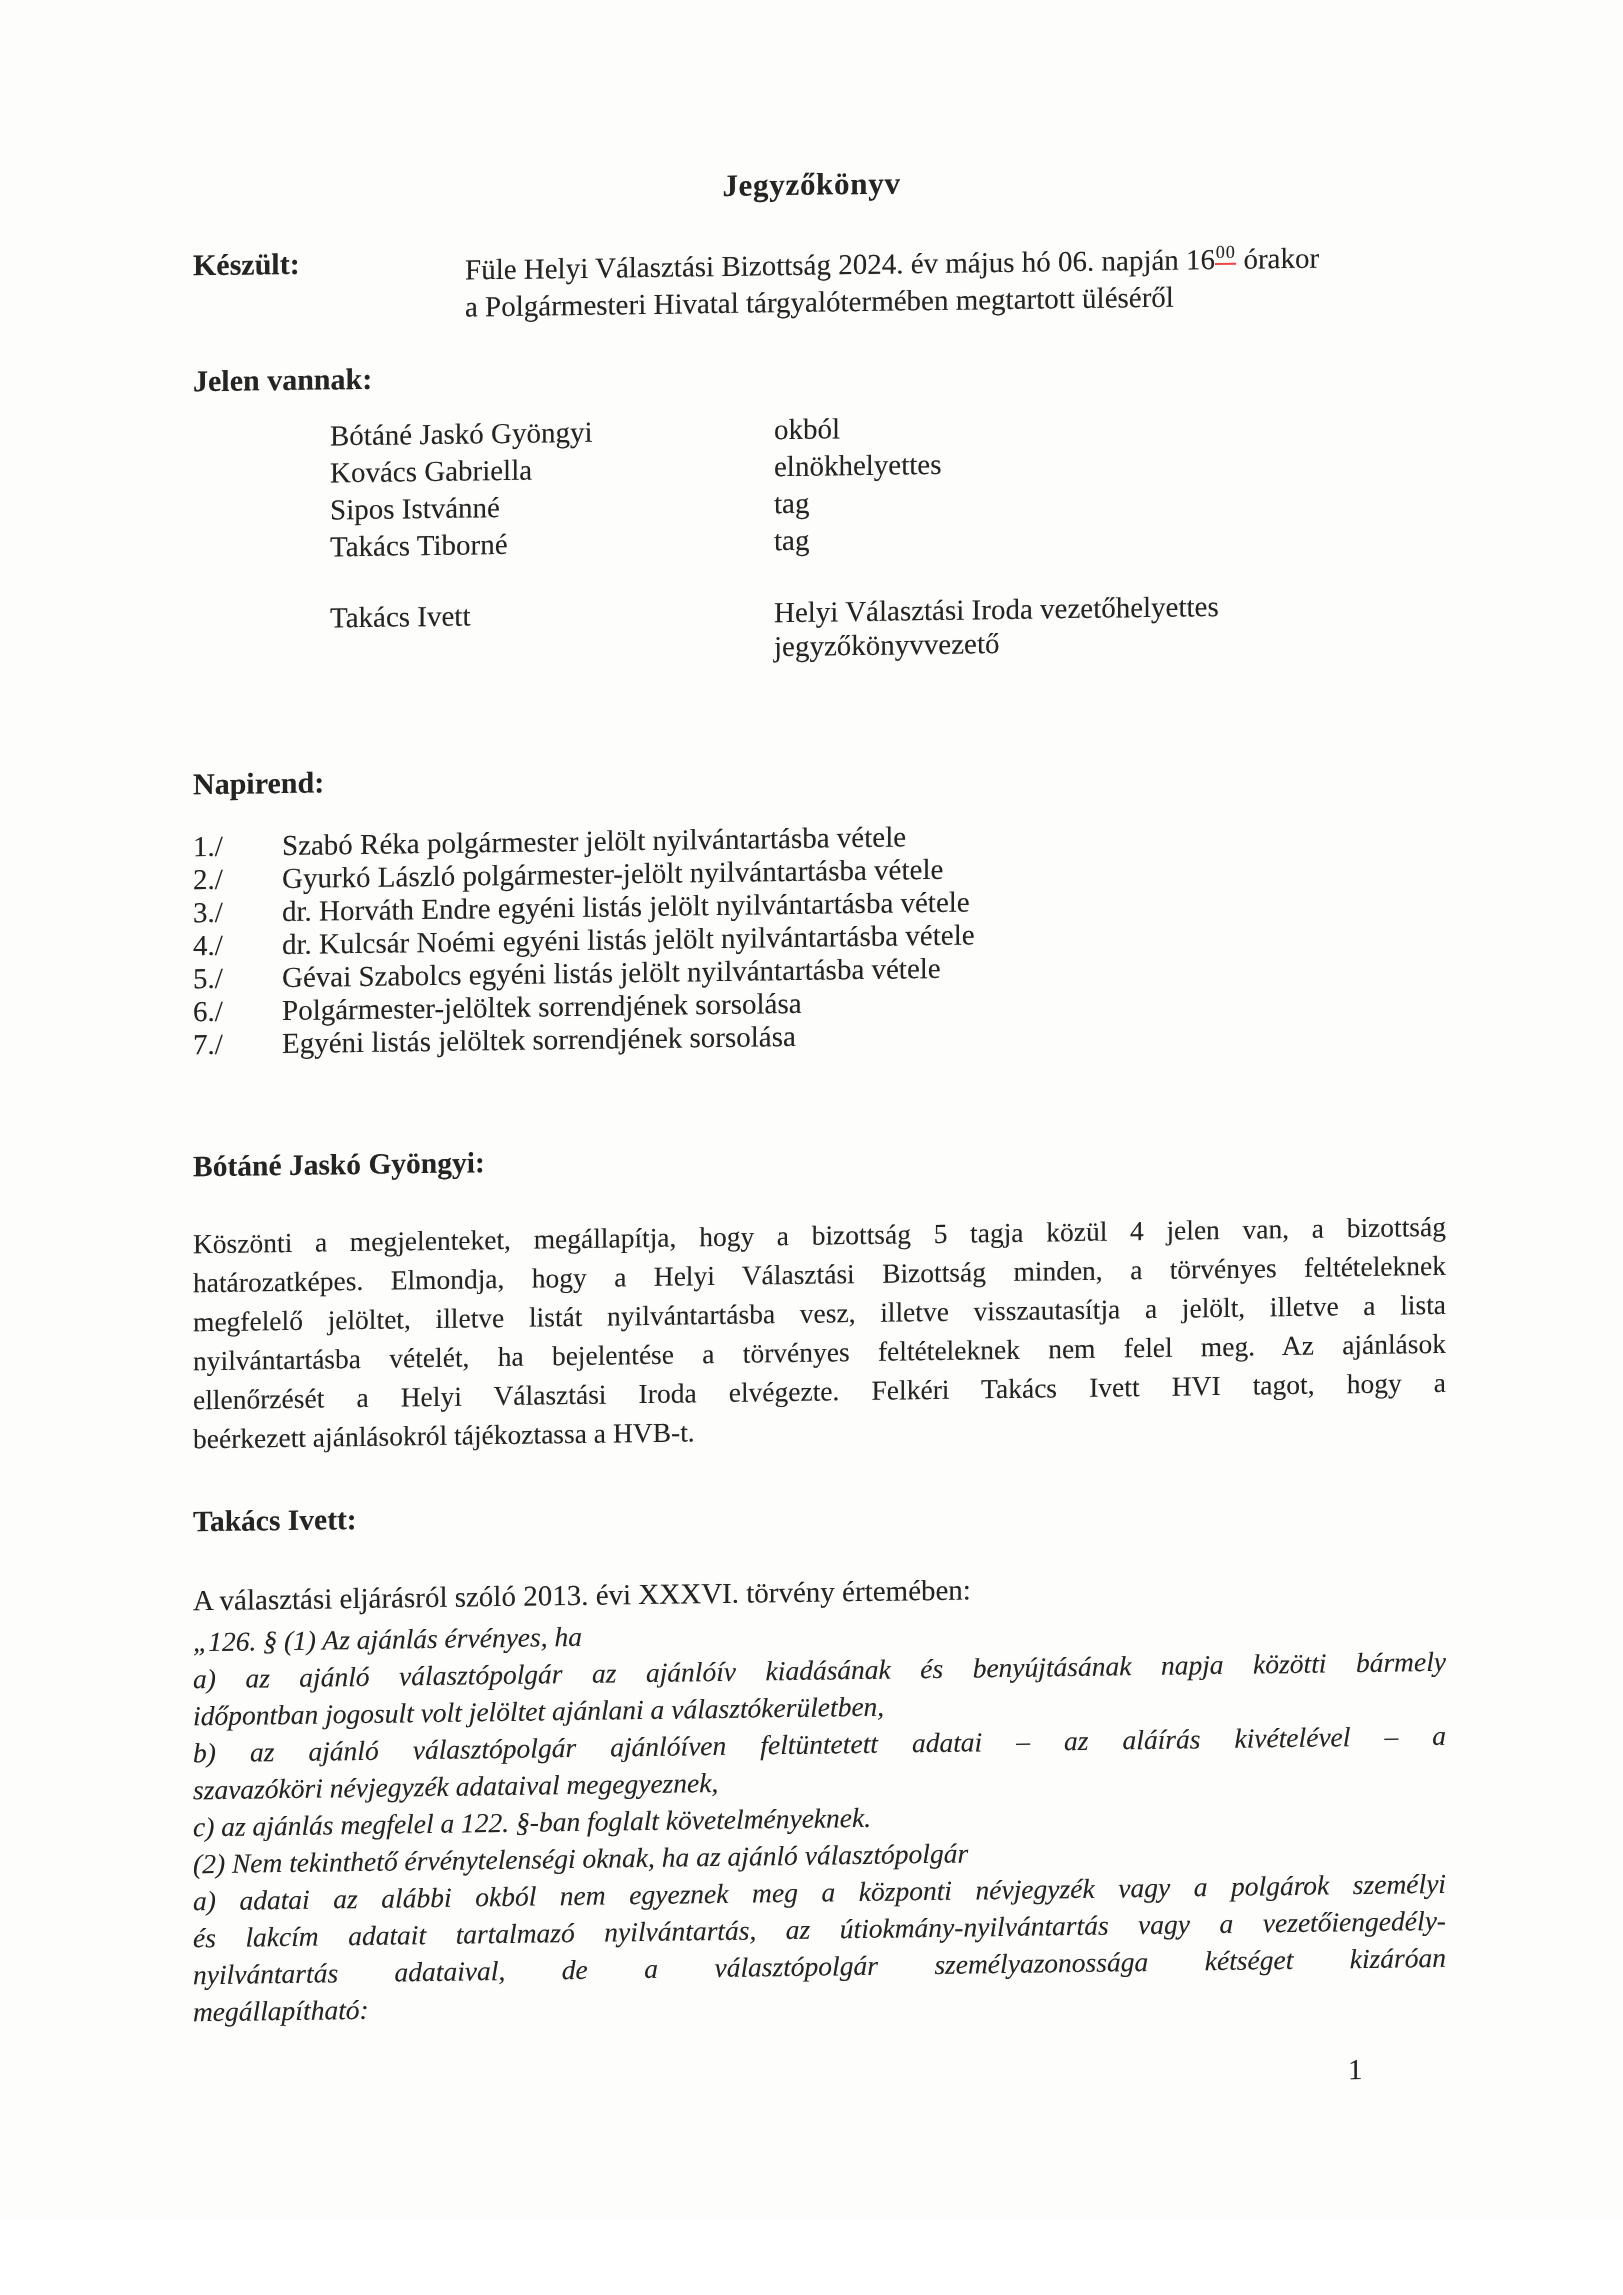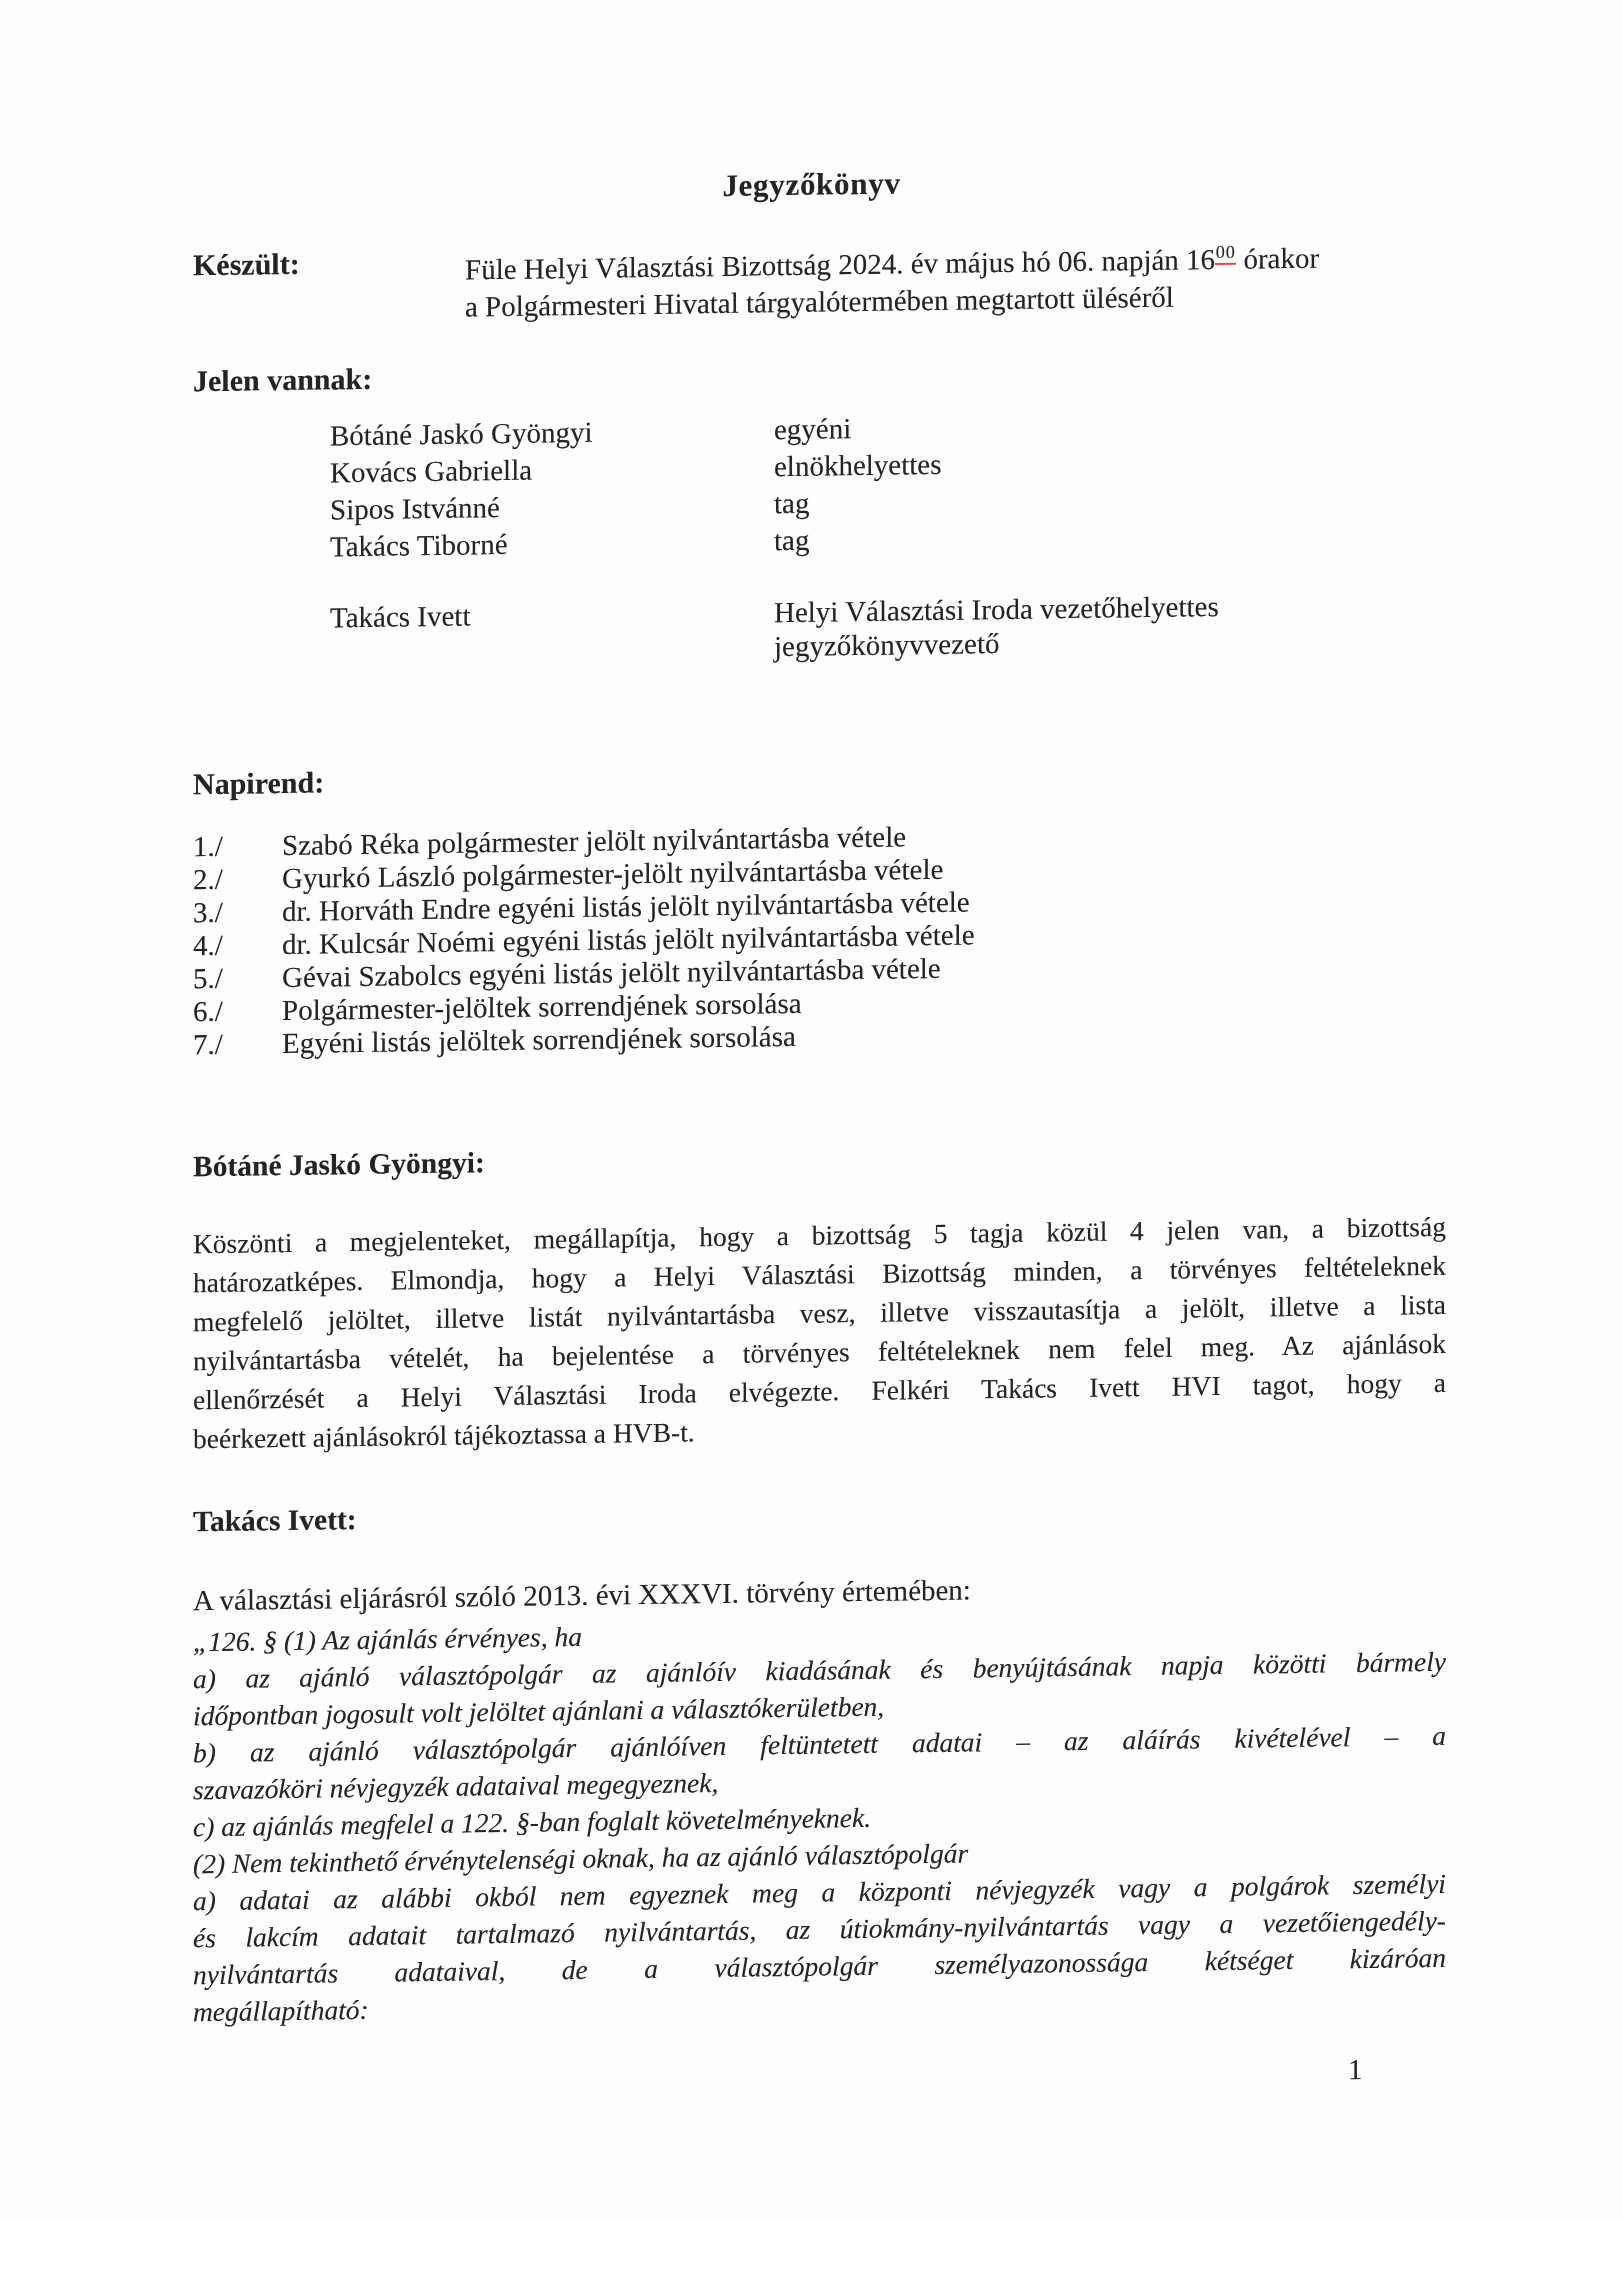--- a/index.html
+++ b/index.html
@@ -82,21 +82,21 @@
         <div>a Polgármesteri Hivatal tárgyalótermében megtartott üléséről</div>
       </div>
     </div>
 
     <div class="jv-label">Jelen vannak:</div>
 
     <div class="attendees">
 
     <div class="att-row">
           <span class="att-name">Bótáné Jaskó Gyöngyi</span>
-          <span class="att-role">egyéni</span>
+          <span class="att-role">okból</span>
         </div>
         <div class="att-row">
           <span class="att-name">Kovács Gabriella</span>
           <span class="att-role">elnökhelyettes</span>
         </div>
         <div class="att-row">
           <span class="att-name">Sipos Istvánné</span>
           <span class="att-role">tag</span>
         </div>
         <div class="att-row">

